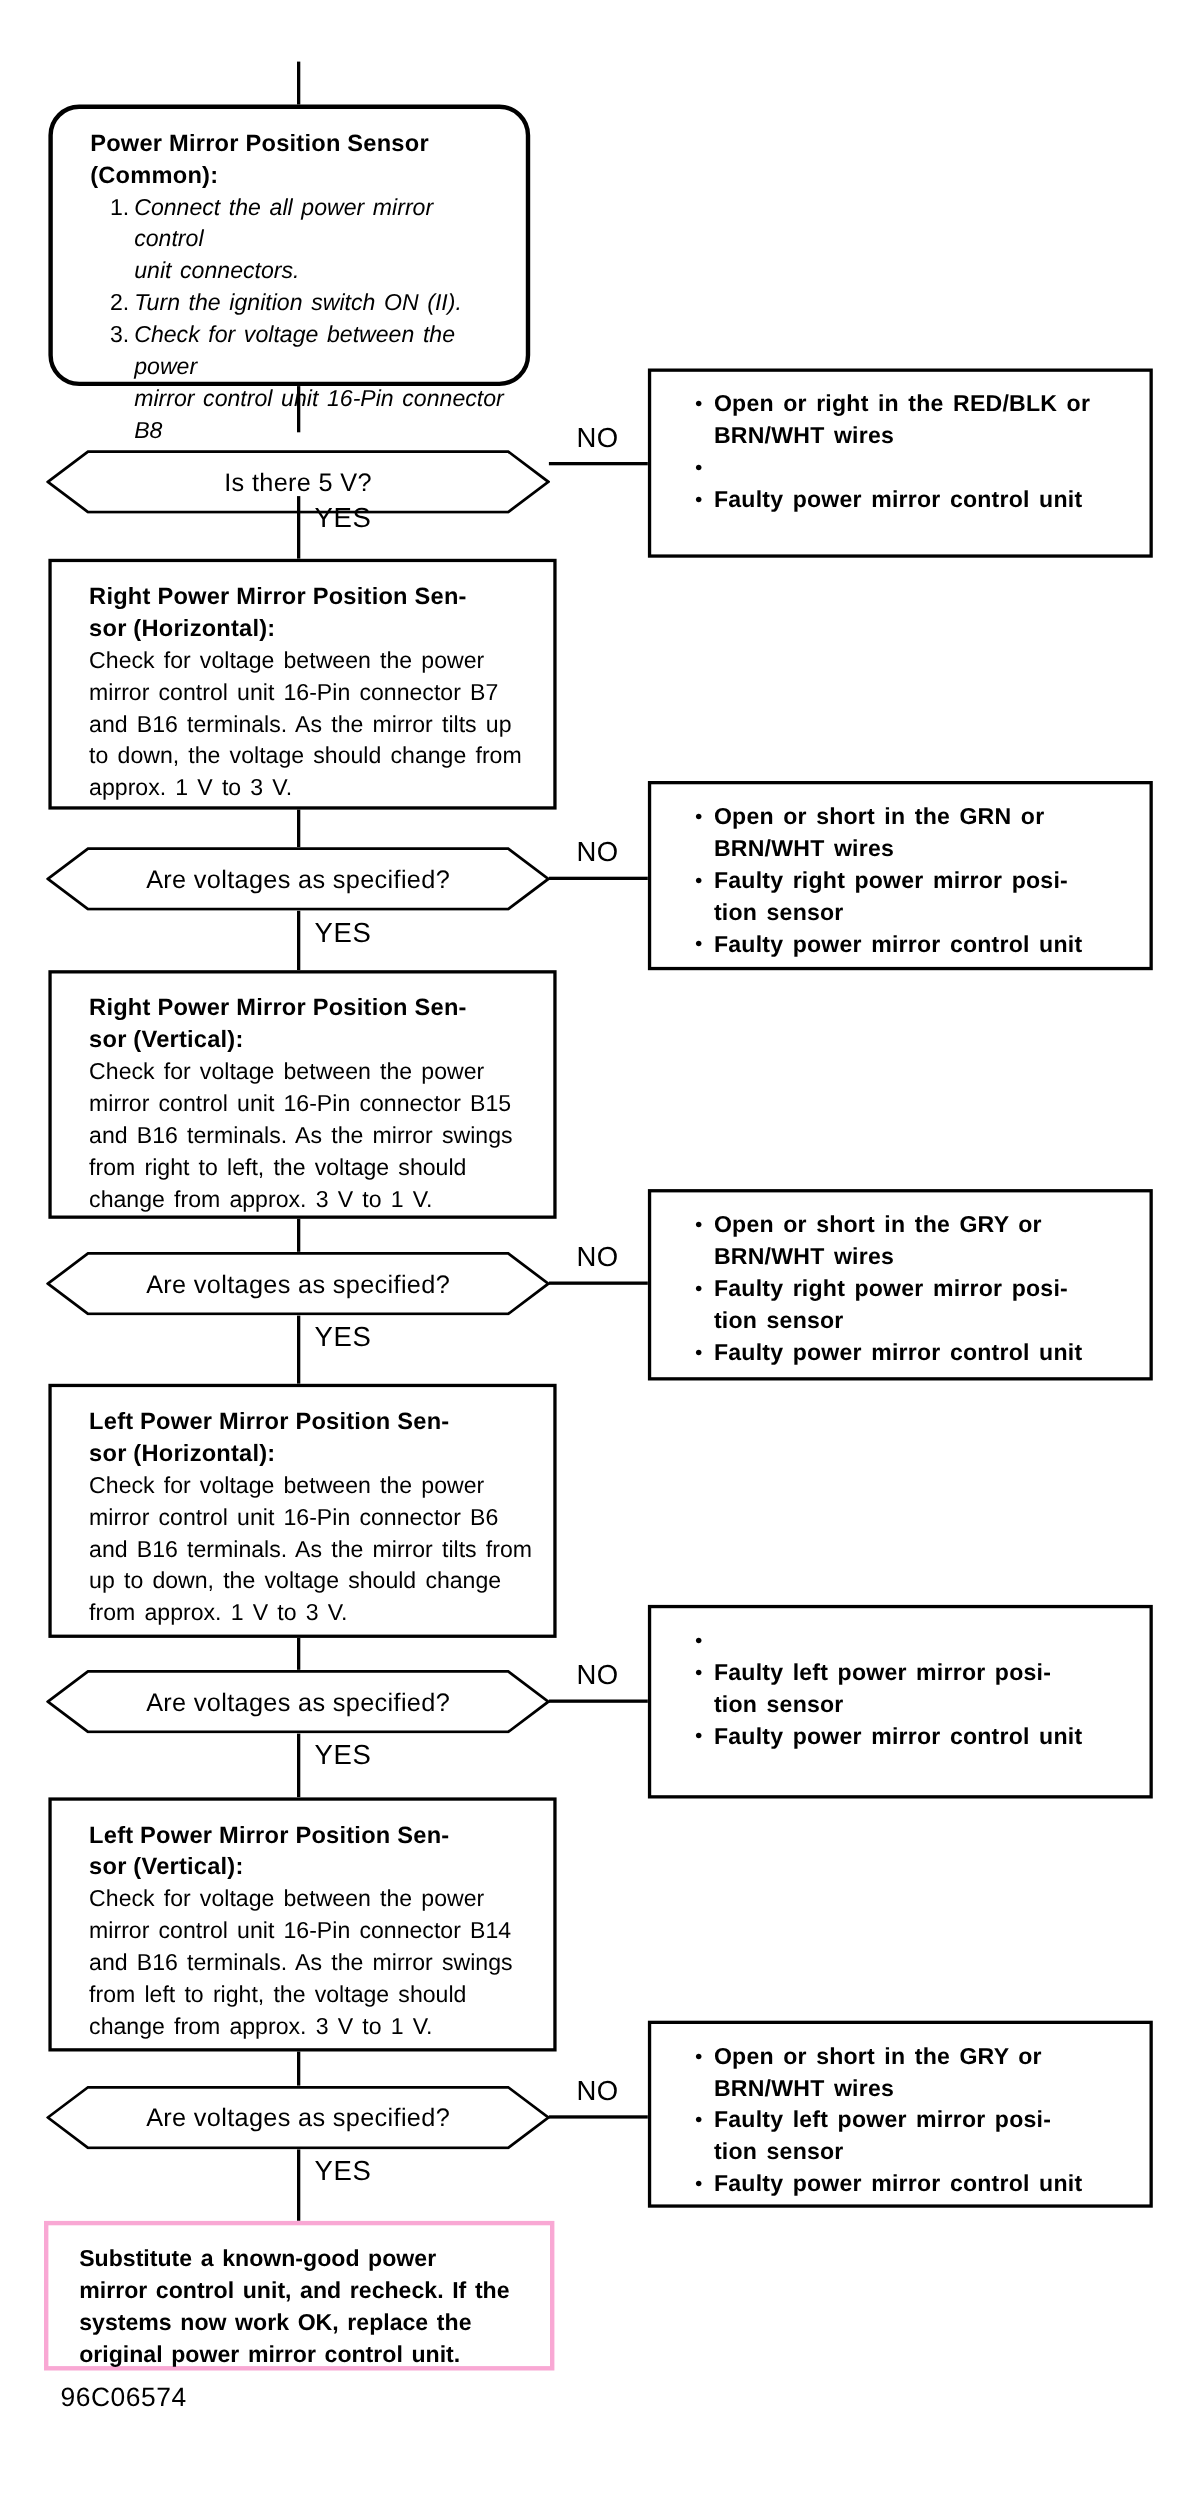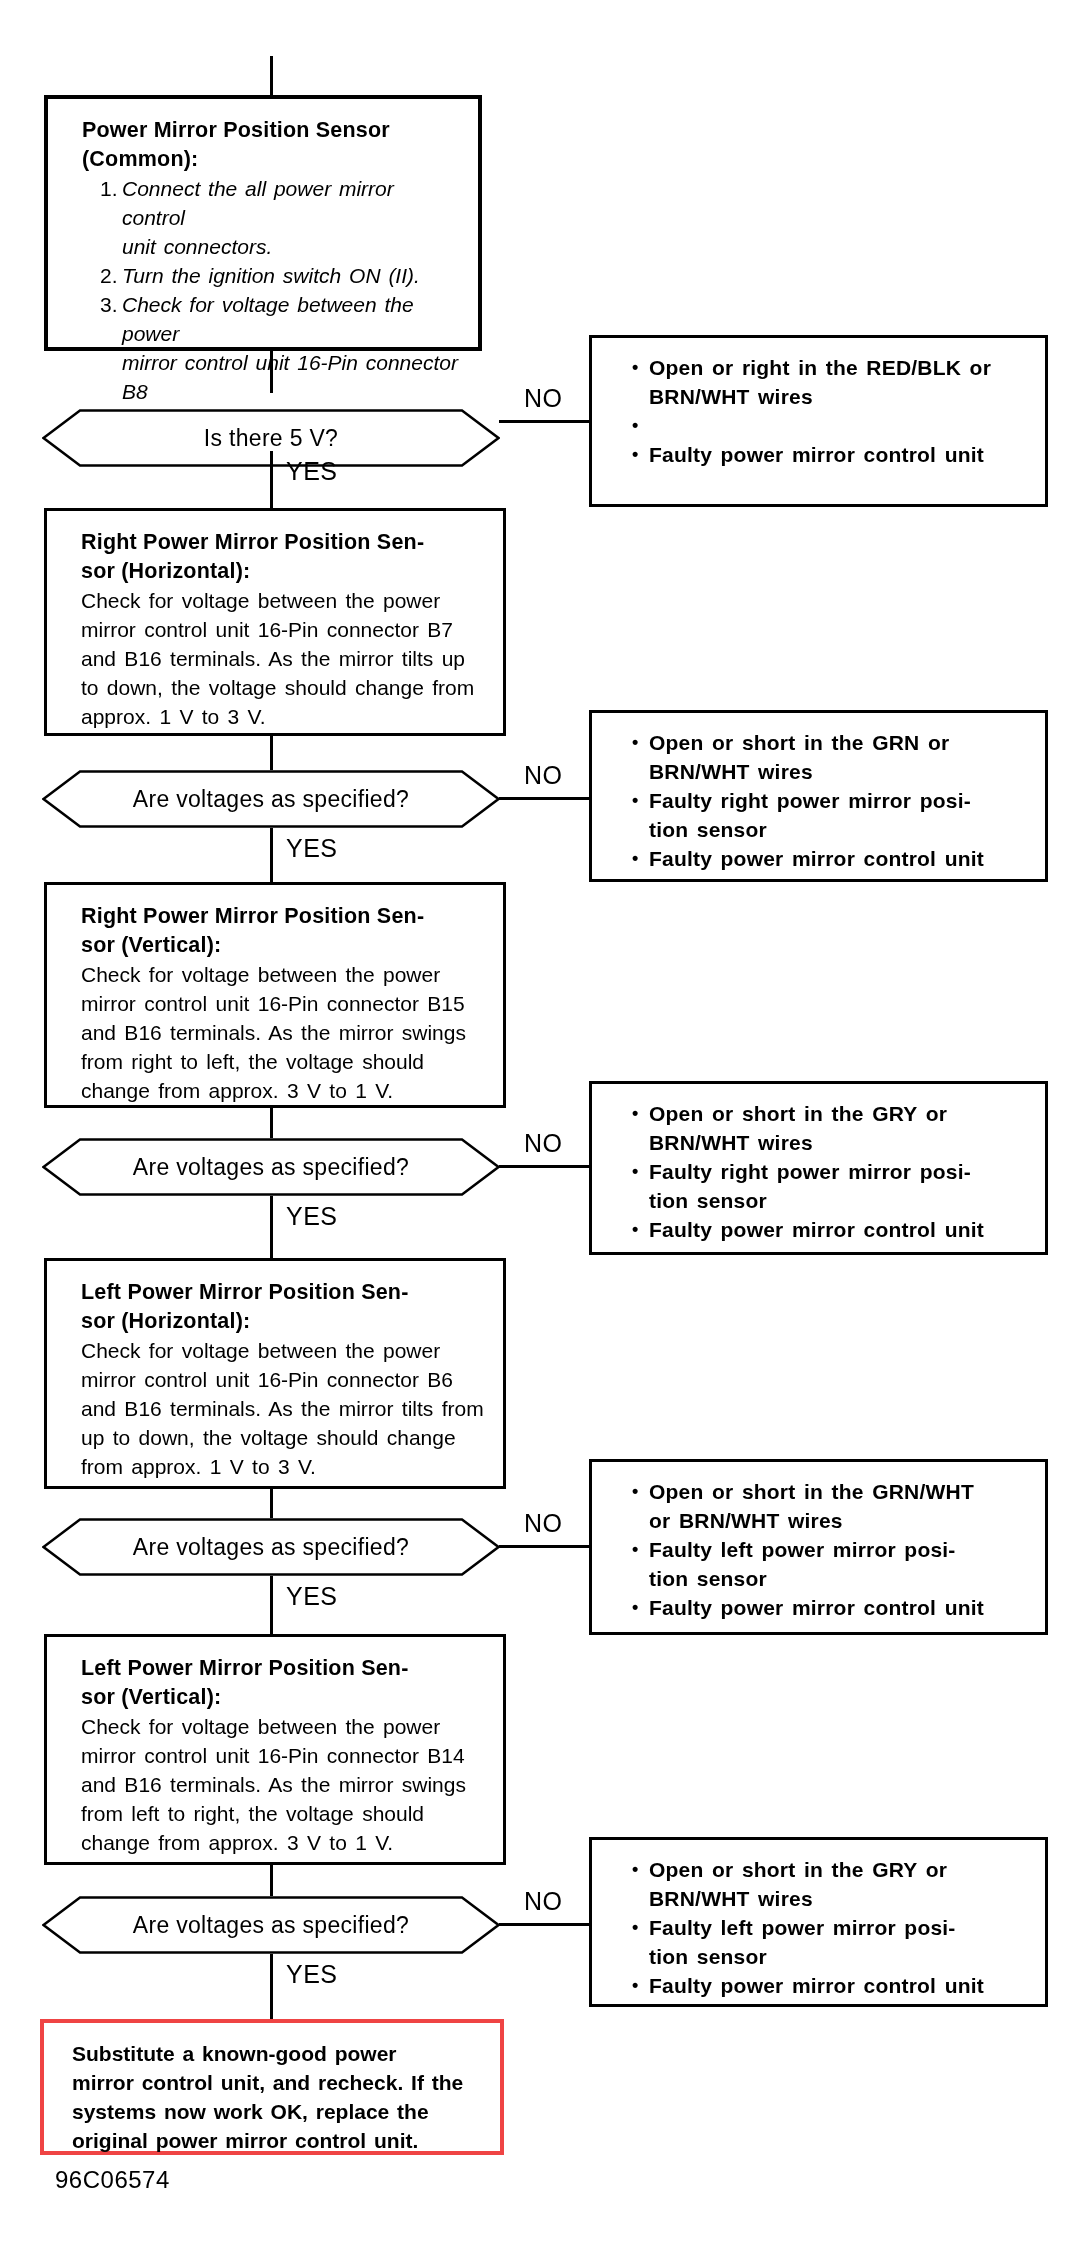--- a/index.html
+++ b/index.html
@@ -31,33 +31,33 @@
   
   .nobox{position:absolute;background:#fff;border:3px solid #000;box-sizing:border-box;padding:15px 14px 0 40px;}
   .bullet{display:flex;font-weight:bold;font-size:21px;line-height:29px;}
   .bullet .mark{width:17px;flex:none;font-size:18px;}
   .bullet .btext{white-space:pre-line;word-spacing:2.5px;letter-spacing:.2px;}
 
   
   .branch{position:absolute;font-size:25px;letter-spacing:.5px;}
 
   
-  .finalbox{position:absolute;background:#fff;border:4px solid #ef4444;box-sizing:border-box;padding:16px 14px 0 28px;}
+  .finalbox{position:absolute;background:#fff;border:4px solid #f9a8d4;box-sizing:border-box;padding:16px 14px 0 28px;}
   .finalbox .bbody{font-weight:bold;word-spacing:2px;}
 
   .footer-code{position:absolute;font-size:24px;letter-spacing:.5px;margin-left:17px;}
 </style>
 </head>
 <body>
 
 <div class="canvas">
 
   <div class="vline" style="left:270px;top:56px;height:39px;"></div>
 
-  <div class="pbox thick" style="left:44px;top:95px;width:438px;height:256px;">
+  <div class="pbox thick" style="left:44px;top:95px;width:438px;height:256px;border-radius:28px;">
     <div class="inner">
       <div class="btitle">Power Mirror Position Sensor
 (Common):</div>
       <div class="steps">
         <div class="step">
           <span class="num">1.</span>
           <div class="stext">Connect the all power mirror control
 unit connectors.</div>
         </div>
         <div class="step">
@@ -207,22 +207,20 @@
     <div class="q">Are voltages as specified?</div>
   </div>
   <div class="hline" style="left:499px;top:1545px;width:90px;"></div>
   <div class="branch" style="left:524px;top:1509px;">NO</div>
   <div class="branch" style="left:286px;top:1582px;">YES</div>
   <div class="vline" style="left:270px;top:1576px;height:58px;"></div>
 
   <div class="nobox" style="left:589px;top:1459px;width:459px;height:176px;">
     <div class="bullet">
       <span class="mark">•</span>
-      <div class="btext">Open or short in the GRN/WHT
-or BRN/WHT wires</div>
     </div>
     <div class="bullet">
       <span class="mark">•</span>
       <div class="btext">Faulty left power mirror posi-
 tion sensor</div>
     </div>
     <div class="bullet">
       <span class="mark">•</span>
       <div class="btext">Faulty power mirror control unit</div>
     </div>

